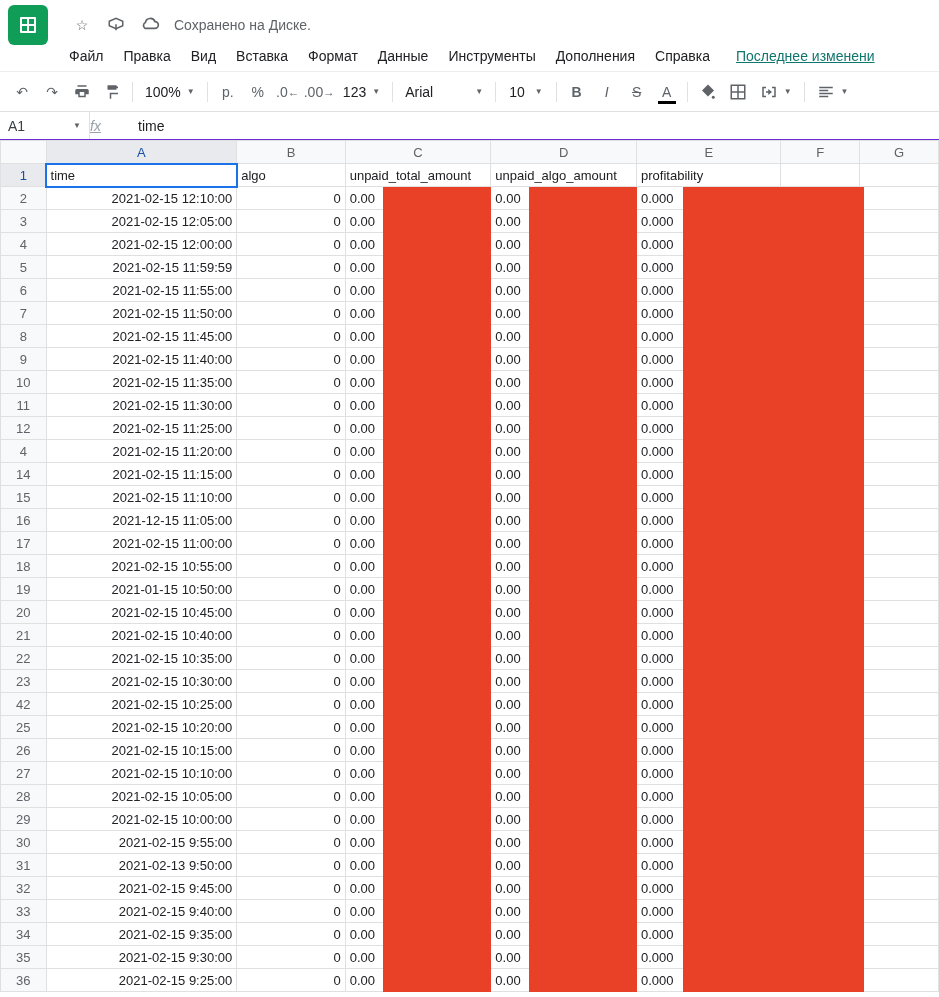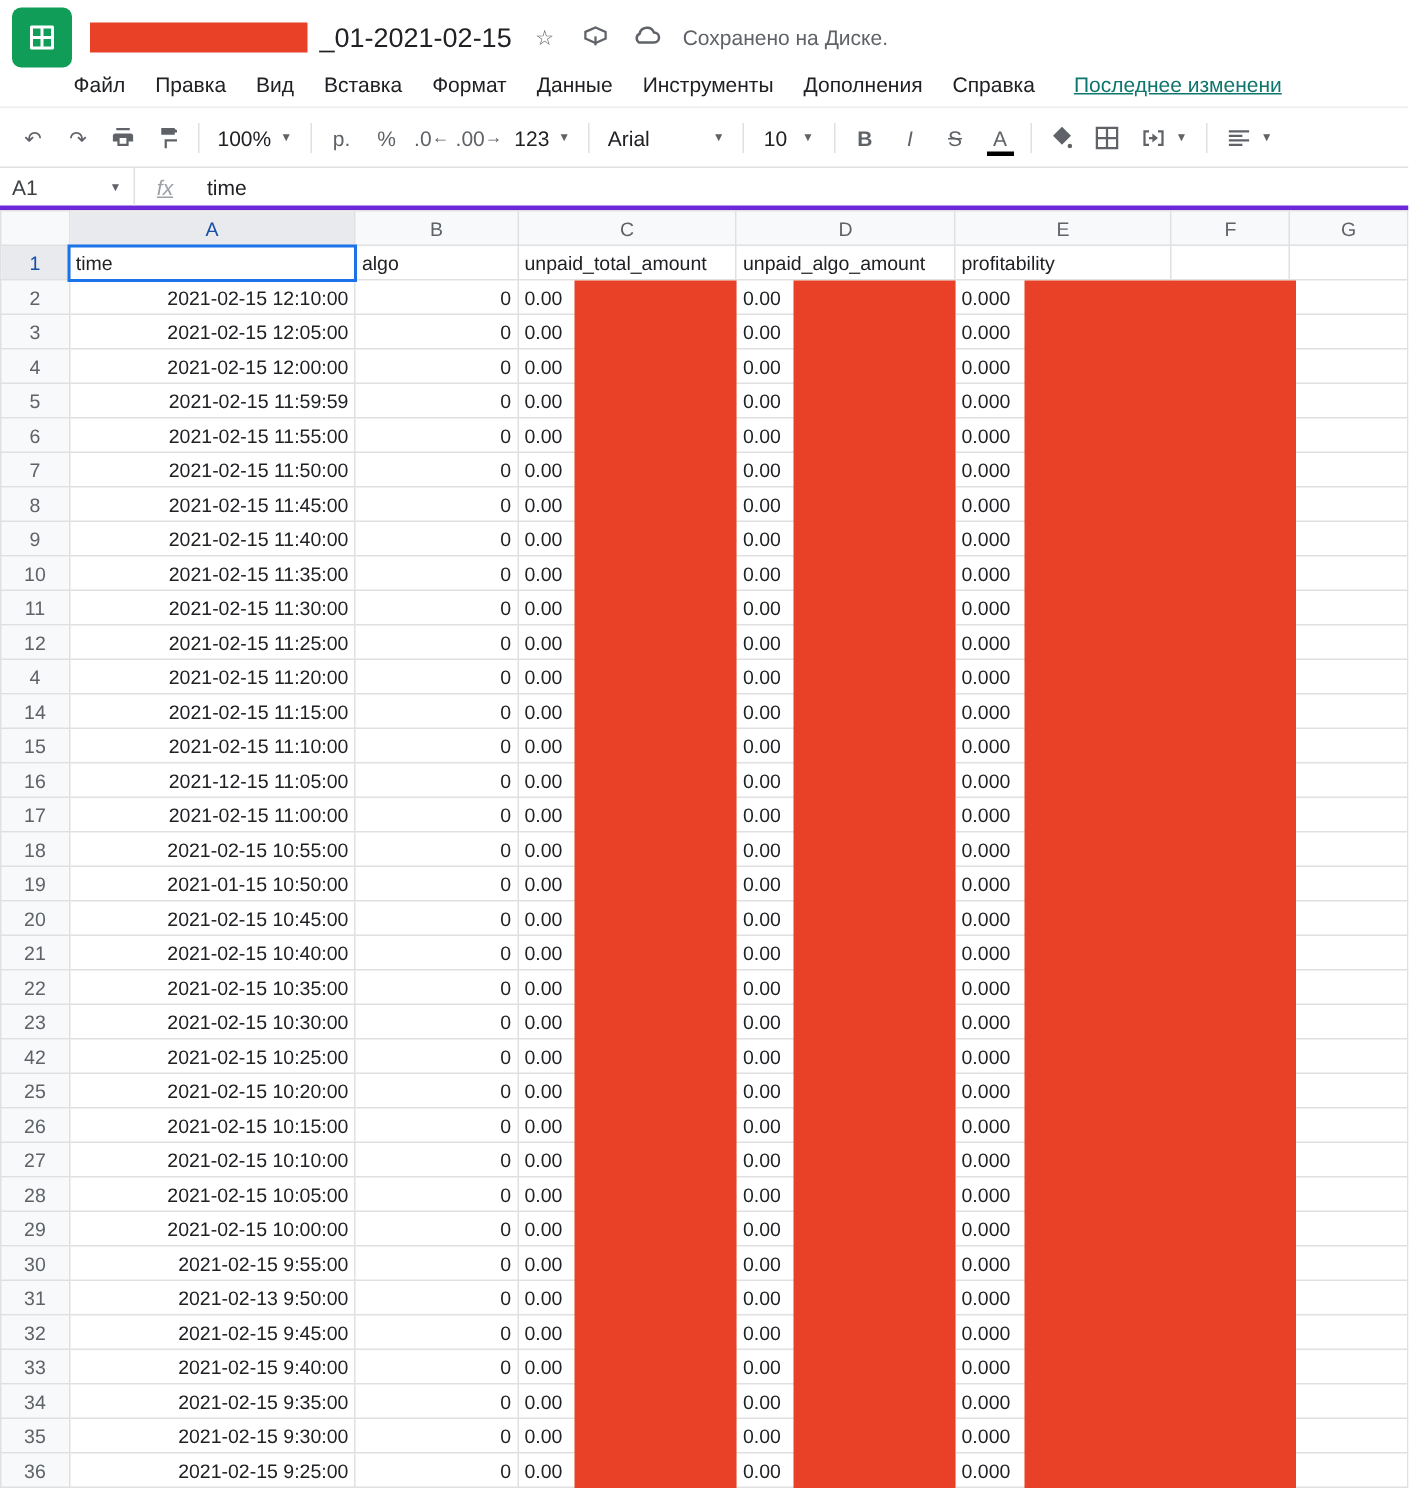--- a/index.html
+++ b/index.html
@@ -8,38 +8,38 @@
 .titlebar { display: flex; align-items: center; padding: 8px 8px 0 8px; height: 42px; }
 .logo { width: 40px; height: 40px; background: #0f9d58; border-radius: 6px; display: flex; align-items: center; justify-content: center; margin-right: 12px; }
 .logo svg { width: 24px; height: 24px; }
 .doc-title { font-size: 18px; color: #202124; display: flex; align-items: center; gap: 8px; }
 .redact-title { width: 145px; height: 20px; background: #e84127; display: inline-block; }
 .title-suffix { font-size: 18px; }
 .title-icons { display: flex; gap: 14px; margin-left: 12px; align-items: center; color: #5f6368; font-size: 14px; }
 .title-icons .icon { width: 20px; height: 20px; display: flex; align-items: center; justify-content: center; }
 .saved-text { font-size: 14px; color: #5f6368; }
 
-.menubar { display: flex; gap: 2px; padding: 2px 0 6px 40px; height: 30px; border-bottom: 1px solid #eee; }
+.menubar { display: flex; gap: 2px; padding: 2px 0 6px 60px; height: 30px; border-bottom: 1px solid #eee; }
 .menu-item { padding: 4px 9px; font-size: 14px; color: #202124; cursor: pointer; }
 .menu-last { color: #0f766e; text-decoration: underline; margin-left: 6px; }
 
 .toolbar { display: flex; align-items: center; padding: 4px 8px; height: 40px; border-bottom: 1px solid #e0e0e0; gap: 2px; }
 .tbtn { min-width: 28px; height: 28px; display: flex; align-items: center; justify-content: center; color: #5f6368; cursor: pointer; border-radius: 2px; font-size: 14px; }
 .tsep { width: 1px; height: 20px; background: #e0e0e0; margin: 0 4px; }
 .tsel { display: flex; align-items: center; padding: 0 6px; height: 28px; color: #202124; font-size: 14px; cursor: pointer; }
 .tsel .caret { margin-left: 6px; font-size: 8px; color: #5f6368; }
 .font-sel { min-width: 90px; justify-content: space-between; }
 .size-sel { min-width: 40px; justify-content: center; border: 1px solid transparent; }
 .text-color { position: relative; }
 .text-color::after { content: ''; position: absolute; bottom: 2px; left: 5px; right: 5px; height: 3px; background: #000; }
 
-.namebox { display: flex; align-items: center; height: 28px; border-bottom: 3px solid #6d28d9; }
+.namebox { display: flex; align-items: center; height: 28px; border-bottom: 1px solid #6d28d9; }
 .cell-name { width: 90px; padding: 0 8px; font-size: 14px; color: #3c4043; border-right: 1px solid #e0e0e0; height: 100%; display: flex; align-items: center; justify-content: space-between; }
 .cell-name .caret { font-size: 8px; color: #5f6368; }
-.fx { width: 40px; text-align: center; font-style: italic; color: #9aa0a6; font-size: 14px; text-decoration: underline; }
+.fx { width: 40px; font-style: italic; color: #9aa0a6; font-size: 14px; text-decoration: underline; }
 .fx-val { padding: 0 8px; font-size: 14px; flex: 1; }
 
 .grid { position: relative; }
 .grid table { border-collapse: collapse; table-layout: fixed; }
 .grid th, .grid td { border: 1px solid #e0e0e0; font-size: 13px; height: 23px; padding: 0 4px; overflow: hidden; white-space: nowrap; }
 .grid th { background: #f8f9fa; color: #5f6368; font-weight: normal; text-align: center; }
 .col-rh { width: 46px; }
 .col-A { width: 192px; }
 .col-B { width: 110px; }
 .col-C { width: 146px; }
@@ -60,24 +60,20 @@
 
 <div class="titlebar">
   <div class="logo">
     <svg viewBox="0 0 24 24" fill="#fff">
         <rect x="4" y="4" width="16" height="16" rx="1" fill="#fff"></rect>
         <rect x="6" y="6" width="5" height="5" fill="#0f9d58"></rect>
         <rect x="13" y="6" width="5" height="5" fill="#0f9d58"></rect>
         <rect x="6" y="13" width="5" height="5" fill="#0f9d58"></rect>
         <rect x="13" y="13" width="5" height="5" fill="#0f9d58"></rect>
       </svg>
-  </div>
-  <div class="doc-title">
-    <span class="redact-title"></span>
-    <span class="title-suffix">_01-2021-02-15</span>
   </div>
   <div class="title-icons">
     <span class="icon">☆</span>
     <span class="icon">
         <svg width="18" height="18" viewBox="0 0 24 24" fill="none" stroke="#5f6368" stroke-width="2">
           <path d="M3 7l9-4 9 4v6l-9 4-9-4z"></path>
           <path d="M12 11v8"></path>
         </svg>
       </span>
     <span class="icon">

